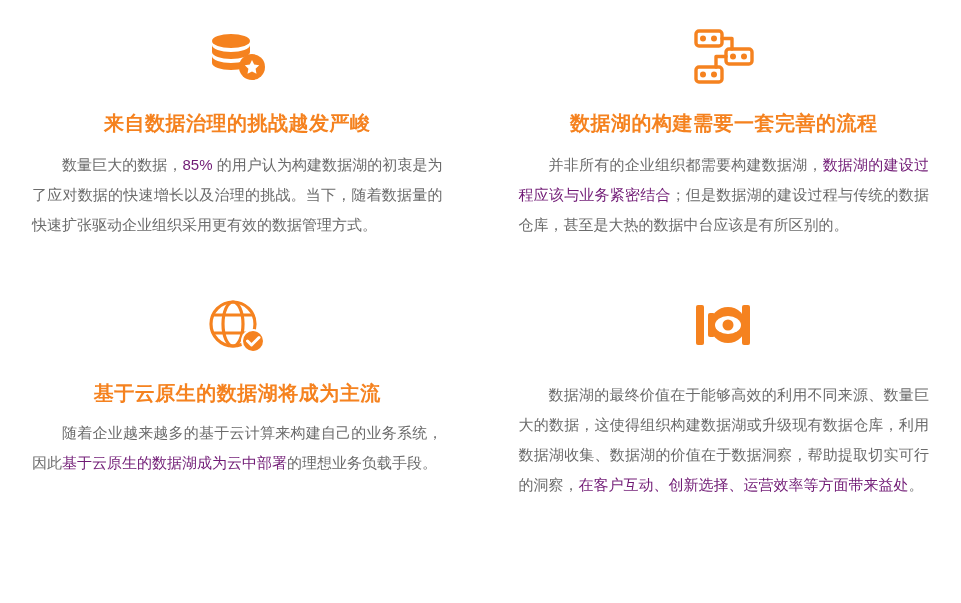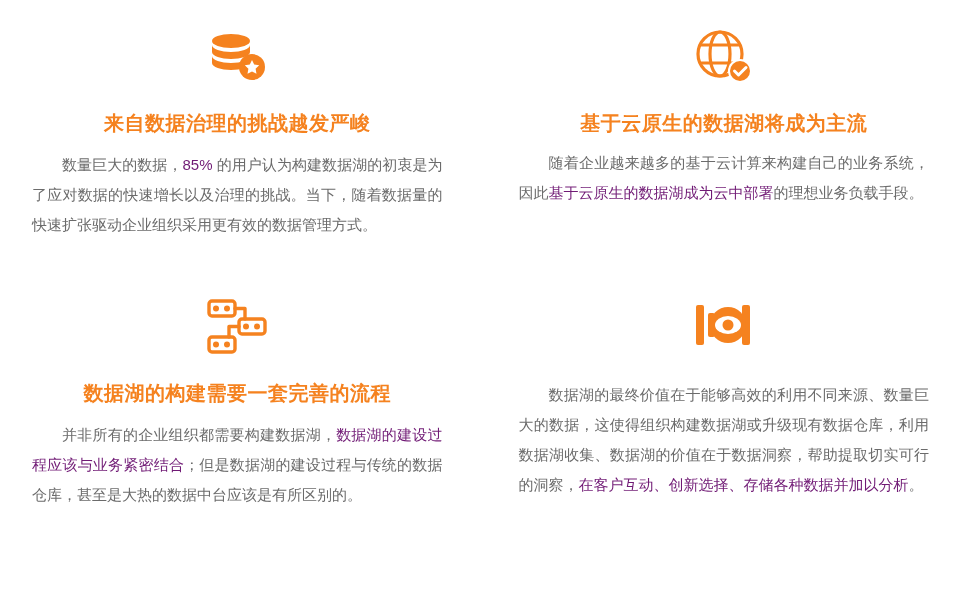--- a/index.html
+++ b/index.html
@@ -80,37 +80,20 @@
           <path d="M11 35 C11 39 20 42 30 42 C40 42 49 39 49 35 L49 42 C49 46 40 49 30 49 C20 49 11 46 11 42 Z"></path>
           <circle cx="51" cy="46" r="13" fill="#F5821F"></circle>
           <path d="M51 39 l2.2 4.6 5 .7 -3.6 3.5 .9 5 -4.5 -2.4 -4.5 2.4 .9 -5 -3.6 -3.5 5 -.7 Z" fill="#ffffff"></path>
         </g>
       </svg>
     </div>
     <div class="card-title">来自数据治理的挑战越发严峻</div>
     <div class="card-body"><span>数量巨大的数据，</span><span class="hl">85% </span><span>的用户认为构建数据湖的初衷是为了应对数据的快速增长以及治理的挑战。当下，随着数据量的快速扩张驱动企业组织采用更有效的数据管理方式。</span></div>
   </div>
 
-  <div class="card row2">
-    <div class="icon-wrap">
-      <svg width="72" height="72" viewBox="0 0 72 72" aria-hidden="true">
-        <g stroke="#F5821F" stroke-width="3.2" fill="none">
-          <circle cx="32" cy="33" r="22"></circle>
-          <ellipse cx="32" cy="33" rx="10" ry="22"></ellipse>
-          <path d="M11 24 H53 M11 42 H53"></path>
-        </g>
-        <circle cx="52" cy="50" r="12" fill="#ffffff"></circle>
-        <circle cx="52" cy="50" r="10" fill="#F5821F"></circle>
-        <path d="M46.5 50 l4 4 l7.5 -7.5" stroke="#ffffff" stroke-width="3" fill="none" stroke-linecap="round" stroke-linejoin="round"></path>
-      </svg>
-    </div>
-    <div class="card-title">基于云原生的数据湖将成为主流</div>
-    <div class="card-body"><span>随着企业越来越多的基于云计算来构建自己的业务系统，因此</span><span class="hl">基于云原生的数据湖成为云中部署</span><span>的理想业务负载手段。</span></div>
-  </div>
-
   <div class="card">
     <div class="icon-wrap">
       <svg width="72" height="72" viewBox="0 0 72 72" aria-hidden="true">
         <g fill="none" stroke="#F5821F" stroke-width="3.4" stroke-linecap="round" stroke-linejoin="round">
           <rect x="8" y="10" width="26" height="15" rx="3"></rect>
           <rect x="38" y="28" width="26" height="15" rx="3"></rect>
           <rect x="8" y="46" width="26" height="15" rx="3"></rect>
           <path d="M34 17.5 L44 17.5 L44 28"></path>
           <path d="M38 35.5 L28 35.5 L28 46"></path>
         </g>
@@ -124,26 +107,43 @@
         </g>
       </svg>
     </div>
     <div class="card-title">数据湖的构建需要一套完善的流程</div>
     <div class="card-body"><span>并非所有的企业组织都需要构建数据湖，</span><span class="hl">数据湖的建设过程应该与业务紧密结合</span><span>；但是数据湖的建设过程与传统的数据仓库，甚至是大热的数据中台应该是有所区别的。</span></div>
   </div>
 
   <div class="card row2">
     <div class="icon-wrap">
       <svg width="72" height="72" viewBox="0 0 72 72" aria-hidden="true">
+        <g stroke="#F5821F" stroke-width="3.2" fill="none">
+          <circle cx="32" cy="33" r="22"></circle>
+          <ellipse cx="32" cy="33" rx="10" ry="22"></ellipse>
+          <path d="M11 24 H53 M11 42 H53"></path>
+        </g>
+        <circle cx="52" cy="50" r="12" fill="#ffffff"></circle>
+        <circle cx="52" cy="50" r="10" fill="#F5821F"></circle>
+        <path d="M46.5 50 l4 4 l7.5 -7.5" stroke="#ffffff" stroke-width="3" fill="none" stroke-linecap="round" stroke-linejoin="round"></path>
+      </svg>
+    </div>
+    <div class="card-title">基于云原生的数据湖将成为主流</div>
+    <div class="card-body"><span>随着企业越来越多的基于云计算来构建自己的业务系统，因此</span><span class="hl">基于云原生的数据湖成为云中部署</span><span>的理想业务负载手段。</span></div>
+  </div>
+
+  <div class="card row2">
+    <div class="icon-wrap">
+      <svg width="72" height="72" viewBox="0 0 72 72" aria-hidden="true">
         <g fill="#F5821F">
           <rect x="8" y="14" width="8" height="40" rx="2"></rect>
           <rect x="20" y="22" width="7" height="24" rx="2"></rect>
           <rect x="54" y="14" width="8" height="40" rx="2"></rect>
           <circle cx="40" cy="34" r="18"></circle>
         </g>
         <ellipse cx="40" cy="34" rx="13" ry="9" fill="#ffffff"></ellipse>
         <circle cx="40" cy="34" r="5.5" fill="#F5821F"></circle>
       </svg>
     </div>
-    <div class="card-body"><span>数据湖的最终价值在于能够高效的利用不同来源、数量巨大的数据，这使得组织构建数据湖或升级现有数据仓库，利用数据湖收集、数据湖的价值在于数据洞察，帮助提取切实可行的洞察，</span><span class="hl">在客户互动、创新选择、存储各种数据并加以分析</span><span>。</span></div>
+    <div class="card-body"><span>数据湖的最终价值在于能够高效的利用不同来源、数量巨大的数据，这使得组织构建数据湖或升级现有数据仓库，利用数据湖收集、数据湖的价值在于数据洞察，帮助提取切实可行的洞察，</span><span class="hl">在客户互动、创新选择、运营效率等方面带来益处</span><span>。</span></div>
   </div>
 
 </div>
 
 </body></html>

